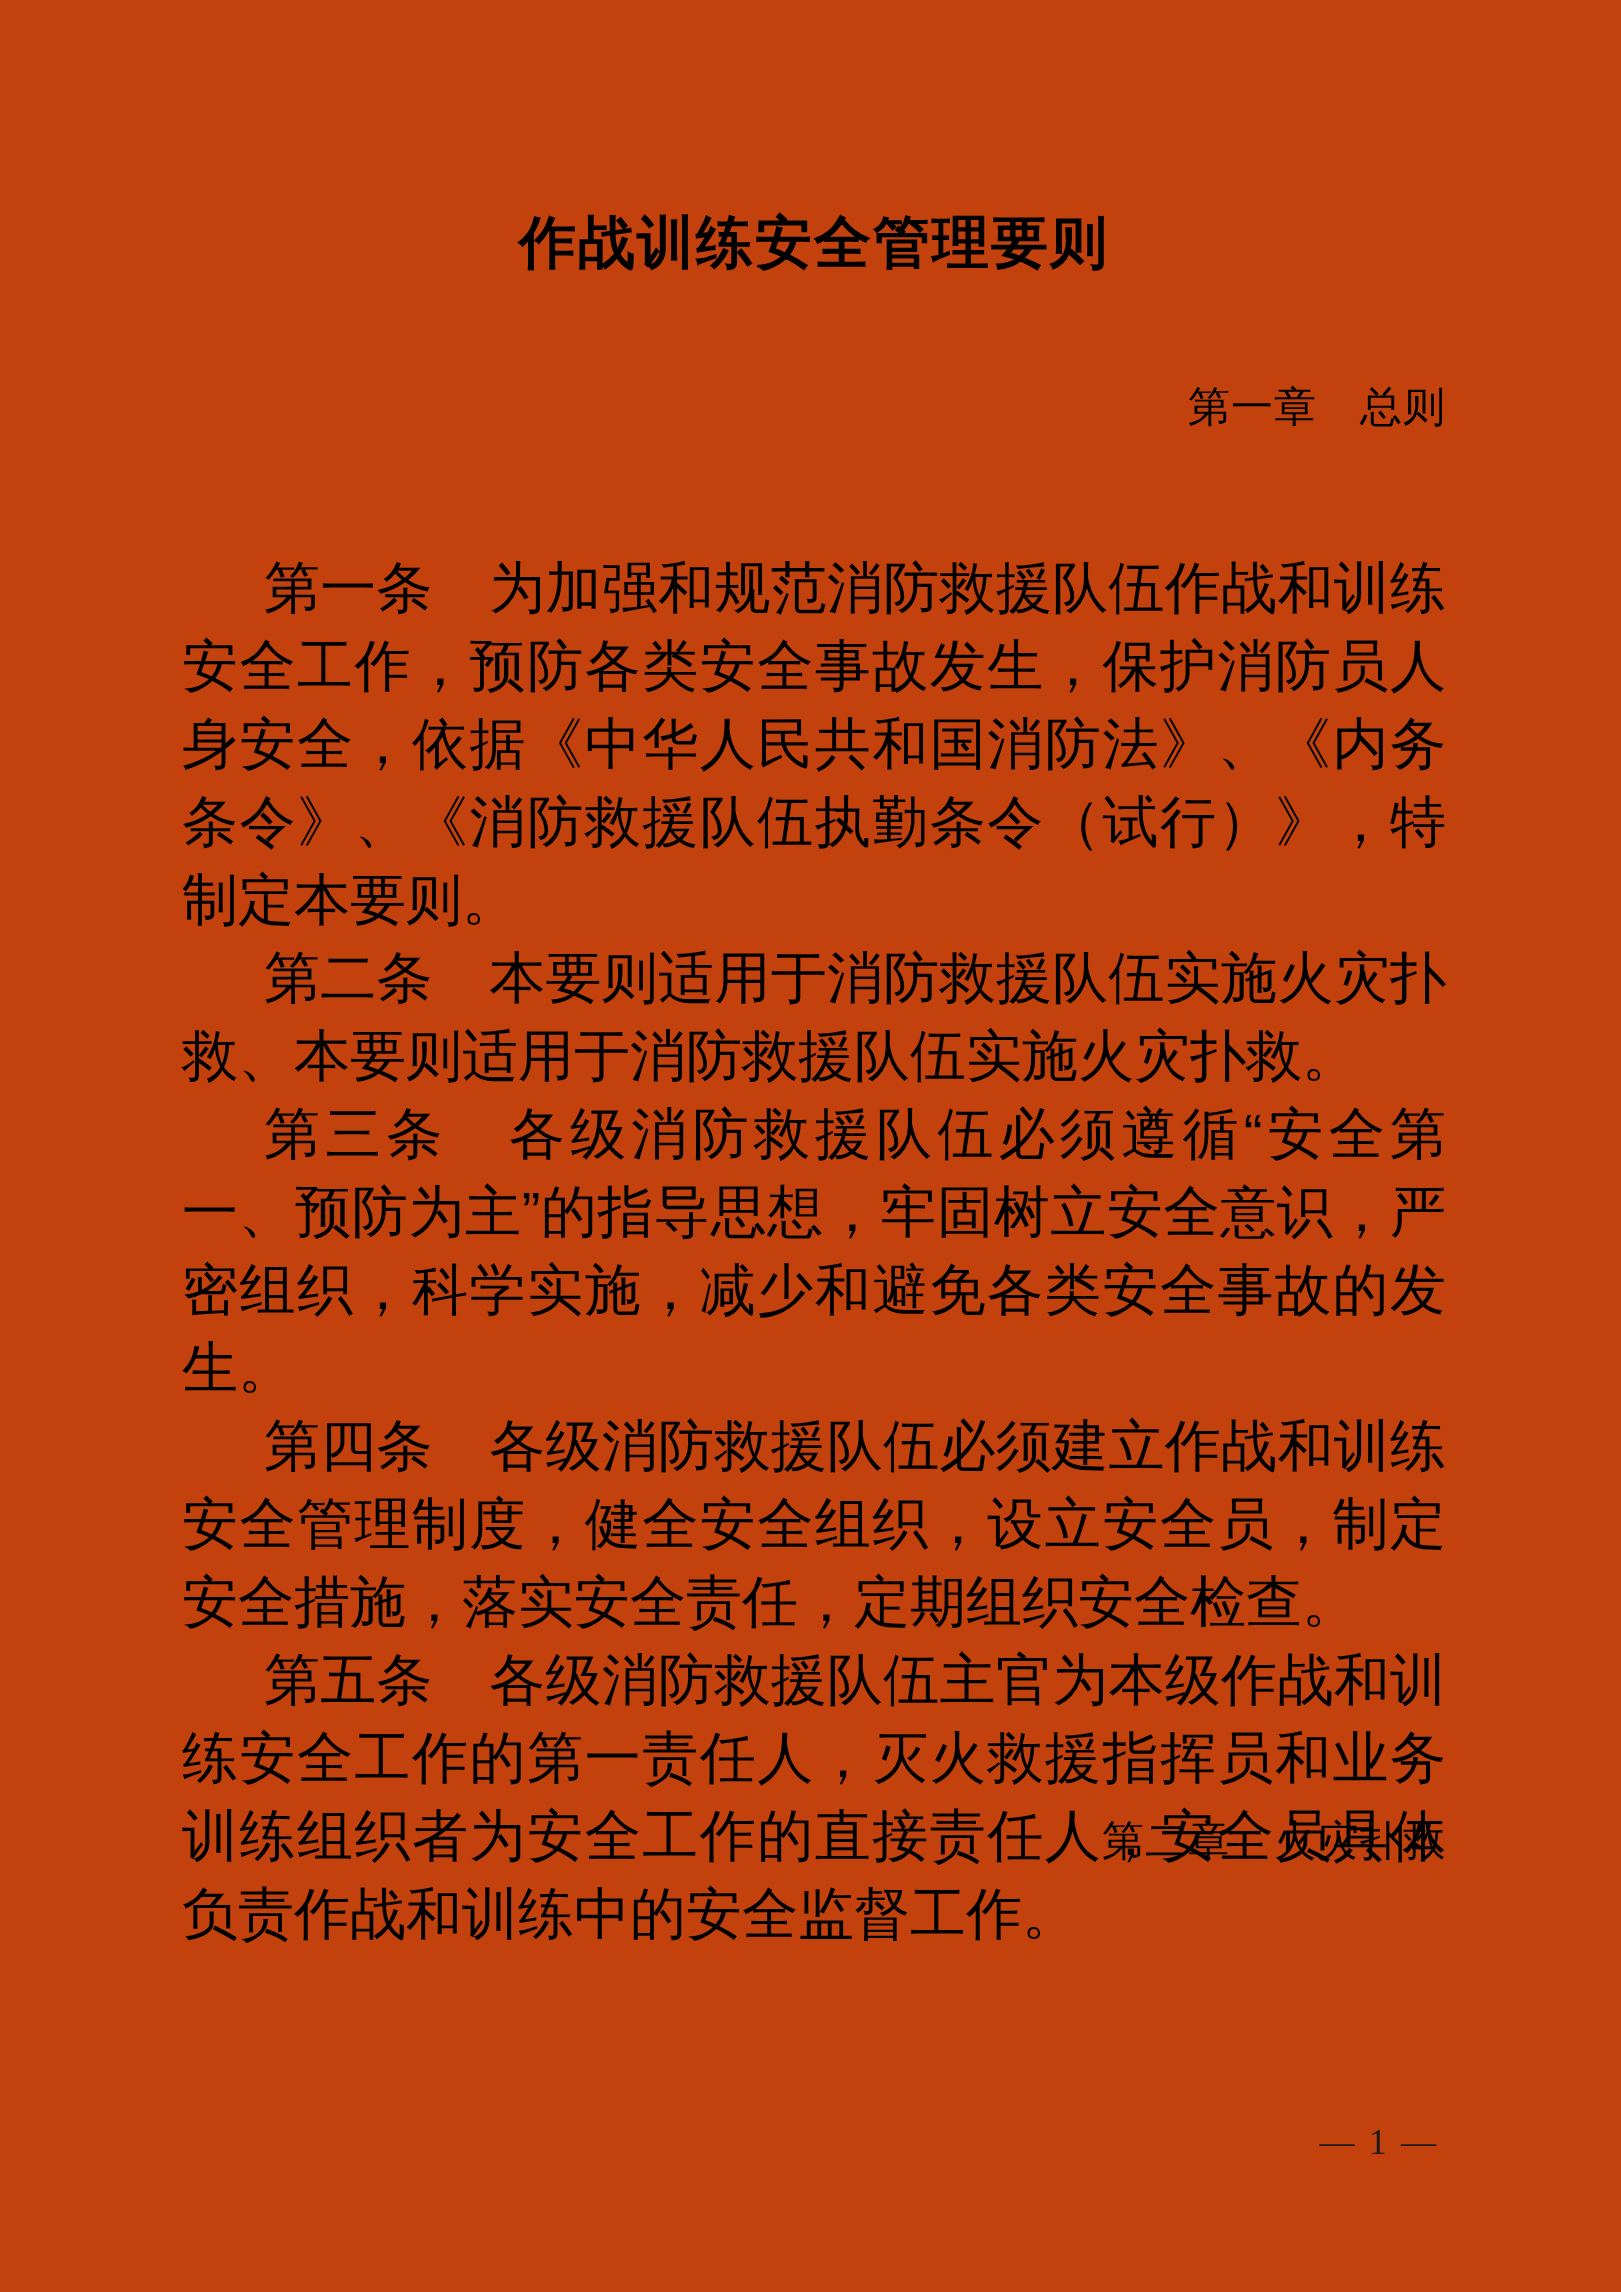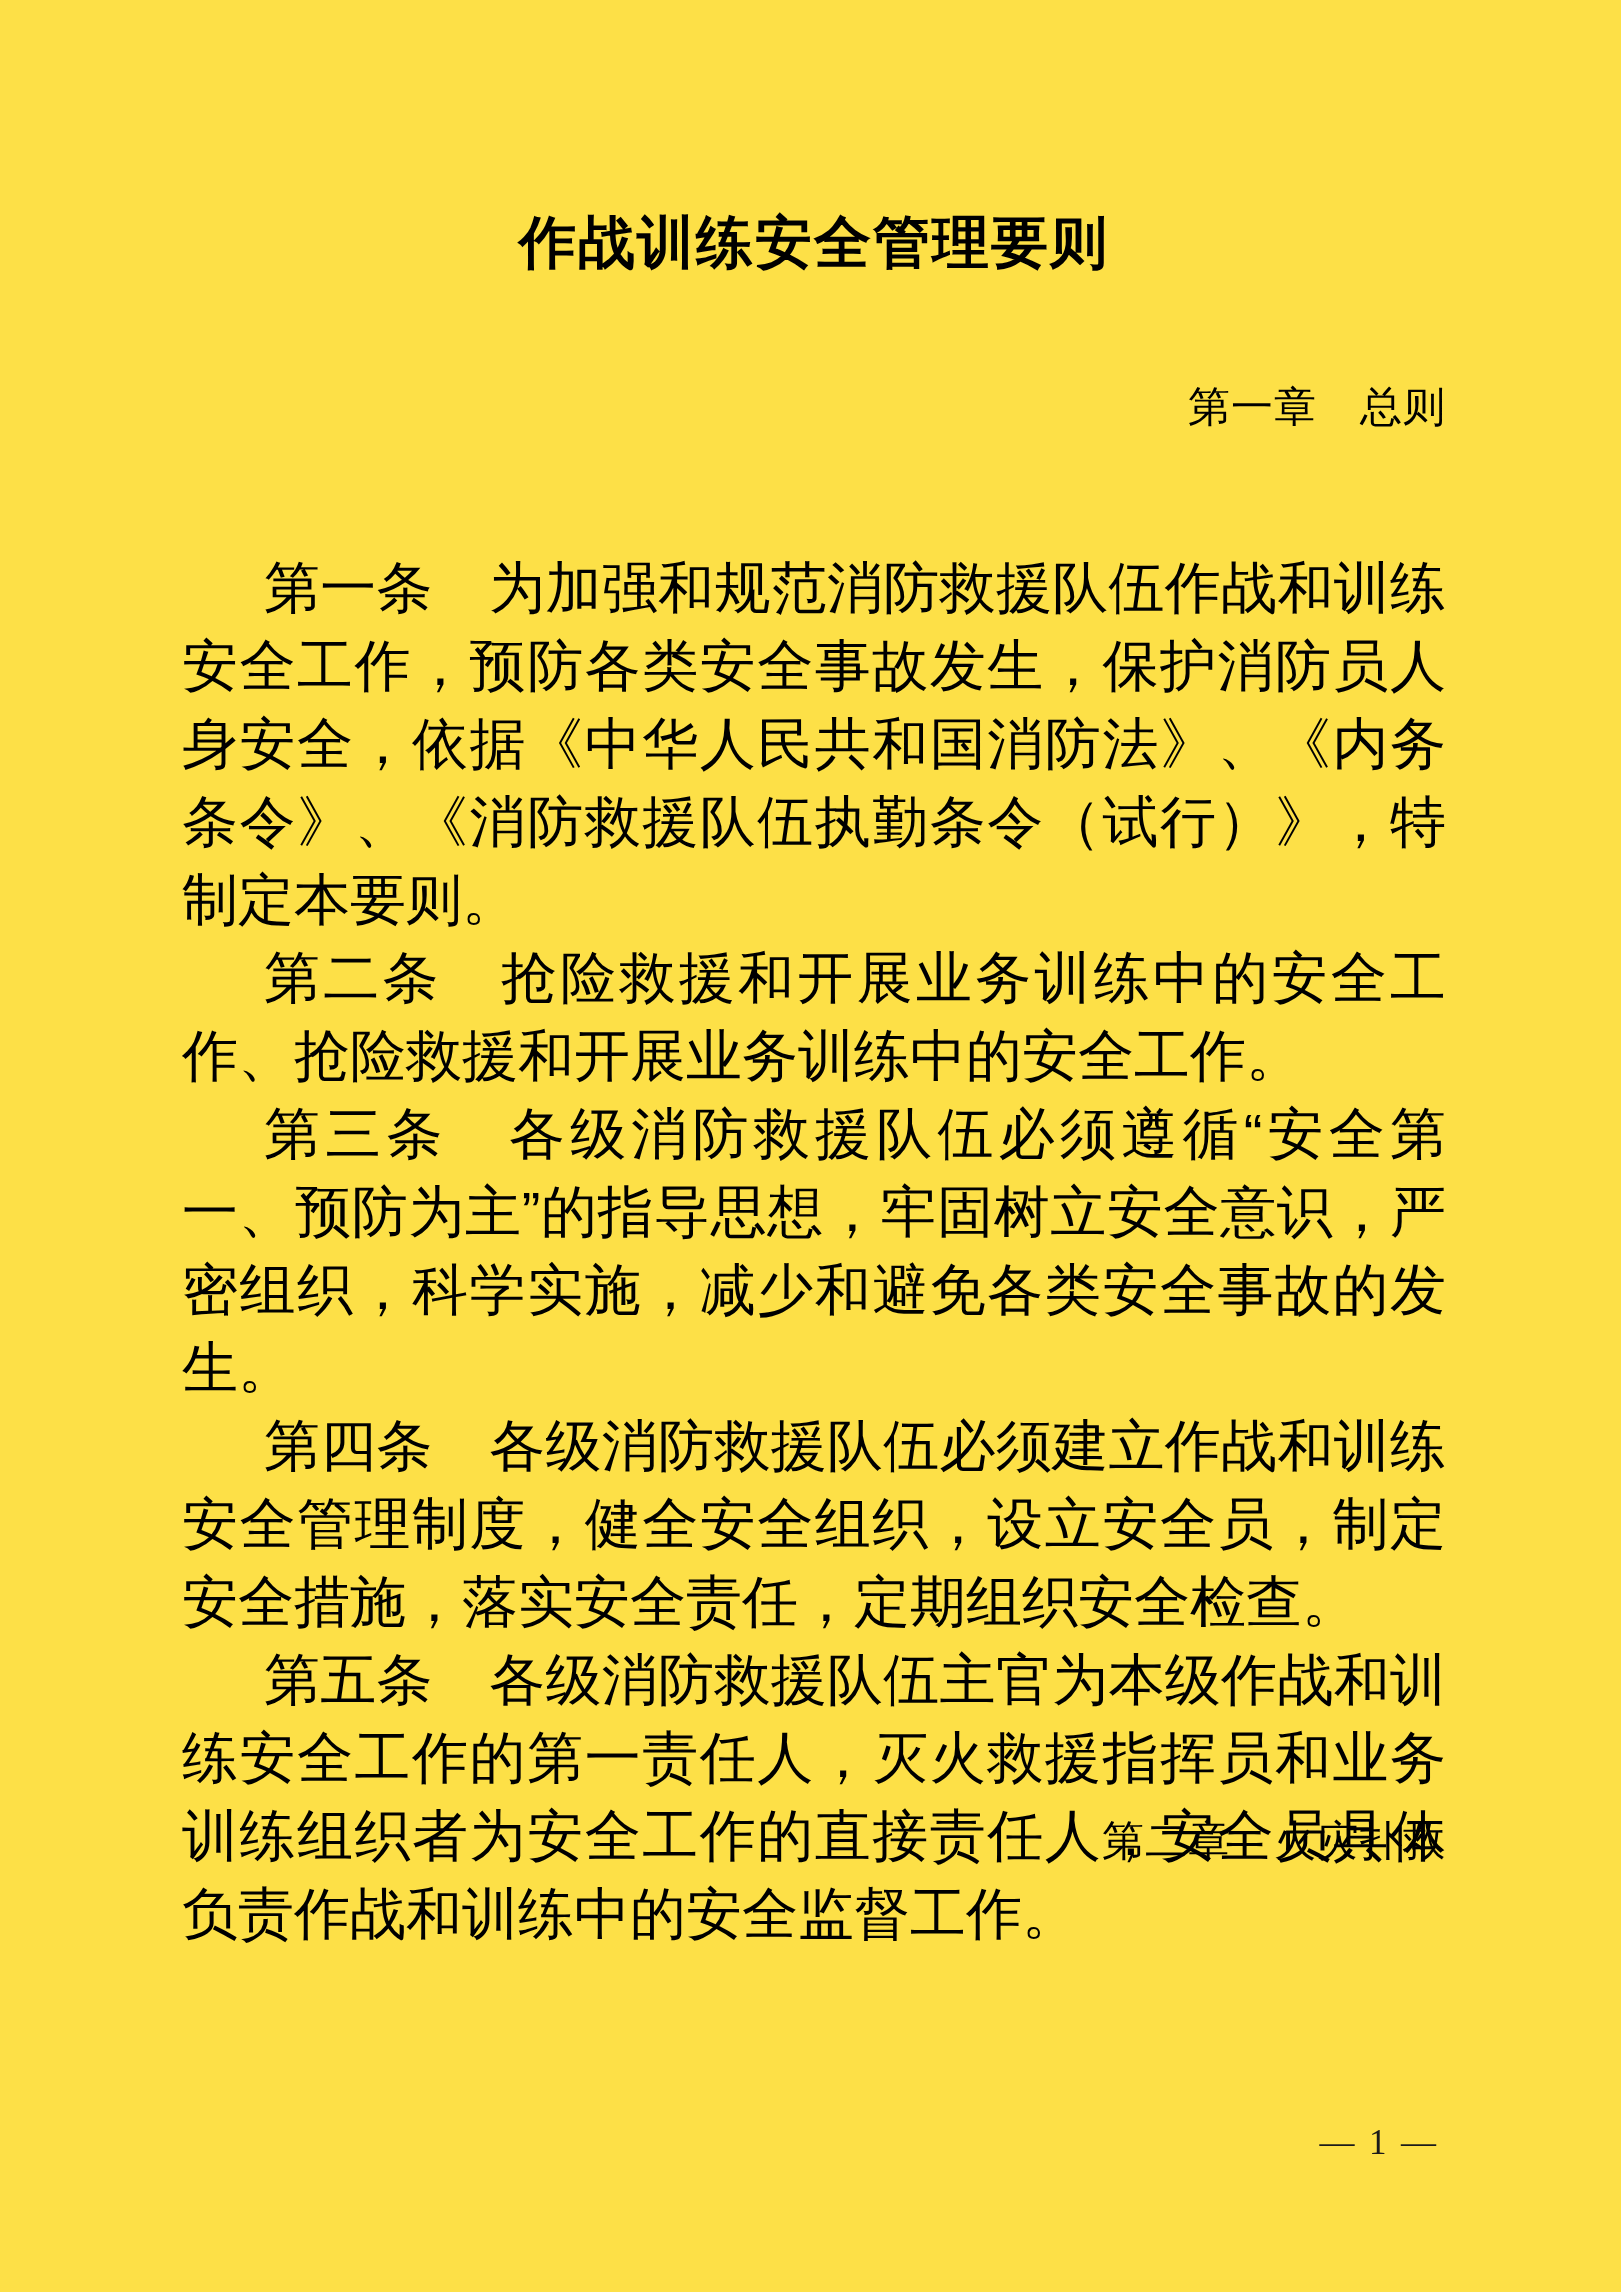--- a/index.html
+++ b/index.html
@@ -12,21 +12,21 @@
     height: 2293px;
     position: relative;
     font-family: "Liberation Sans", "DejaVu Sans", sans-serif;
     color: #000000;
     overflow: hidden;
   }
 
   .page {
     position: absolute;
     inset: 0;
-    background: #fde047;
+    background: #c2410c;
     padding-left: 36px;
   }
 
   .page-inner {
     position: absolute;
     left: 182px;
     top: 0;
     width: 1264px;
     height: 2293px;
   }
@@ -96,21 +96,21 @@
 
 <div class="page">
   <div class="page-inner">
 
     <h1 class="doc-title">作战训练安全管理要则</h1>
 
     <div class="chapter-heading chapter-1">第一章　总则</div>
 
     <div class="body-block">
       <p class="article">第一条　为加强和规范消防救援队伍作战和训练安全工作，预防各类安全事故发生，保护消防员人身安全，依据《中华人民共和国消防法》、《内务条令》、《消防救援队伍执勤条令（试行）》，特制定本要则。</p>
-      <p class="article">第二条　抢险救援和开展业务训练中的安全工作、抢险救援和开展业务训练中的安全工作。</p>
+      <p class="article">第二条　本要则适用于消防救援队伍实施火灾扑救、本要则适用于消防救援队伍实施火灾扑救。</p>
       <p class="article">第三条　各级消防救援队伍必须遵循“安全第一、预防为主”的指导思想，牢固树立安全意识，严密组织，科学实施，减少和避免各类安全事故的发生。</p>
       <p class="article">第四条　各级消防救援队伍必须建立作战和训练安全管理制度，健全安全组织，设立安全员，制定安全措施，落实安全责任，定期组织安全检查。</p>
       <p class="article">第五条　各级消防救援队伍主官为本级作战和训练安全工作的第一责任人，灭火救援指挥员和业务训练组织者为安全工作的直接责任人，安全员具体负责作战和训练中的安全监督工作。</p>
     </div>
 
     <div class="chapter-heading chapter-2">第二章　火灾扑救</div>
 
   </div>
 
   <div class="page-number">— 1 —</div>

